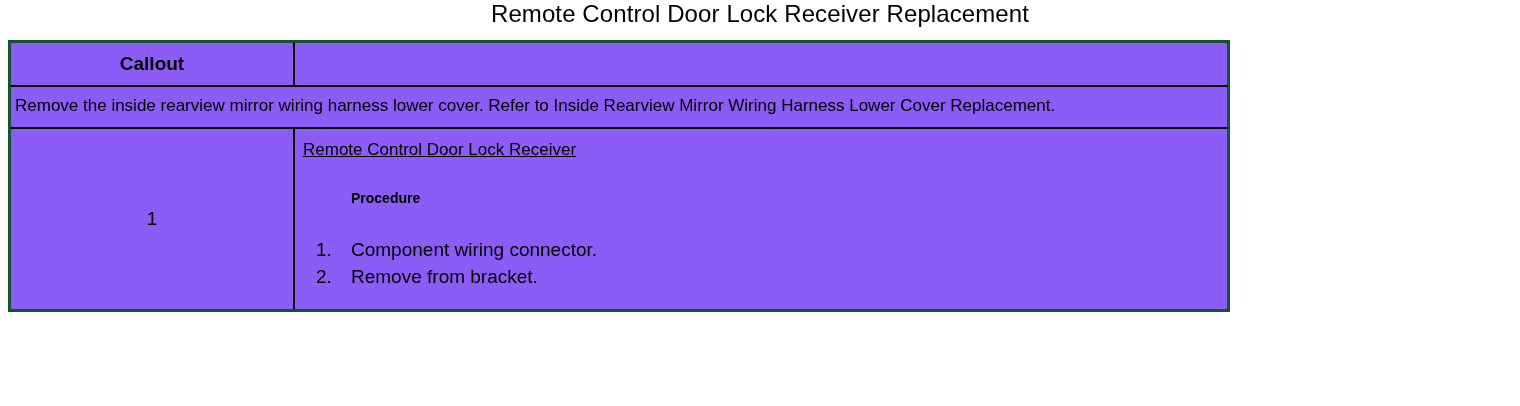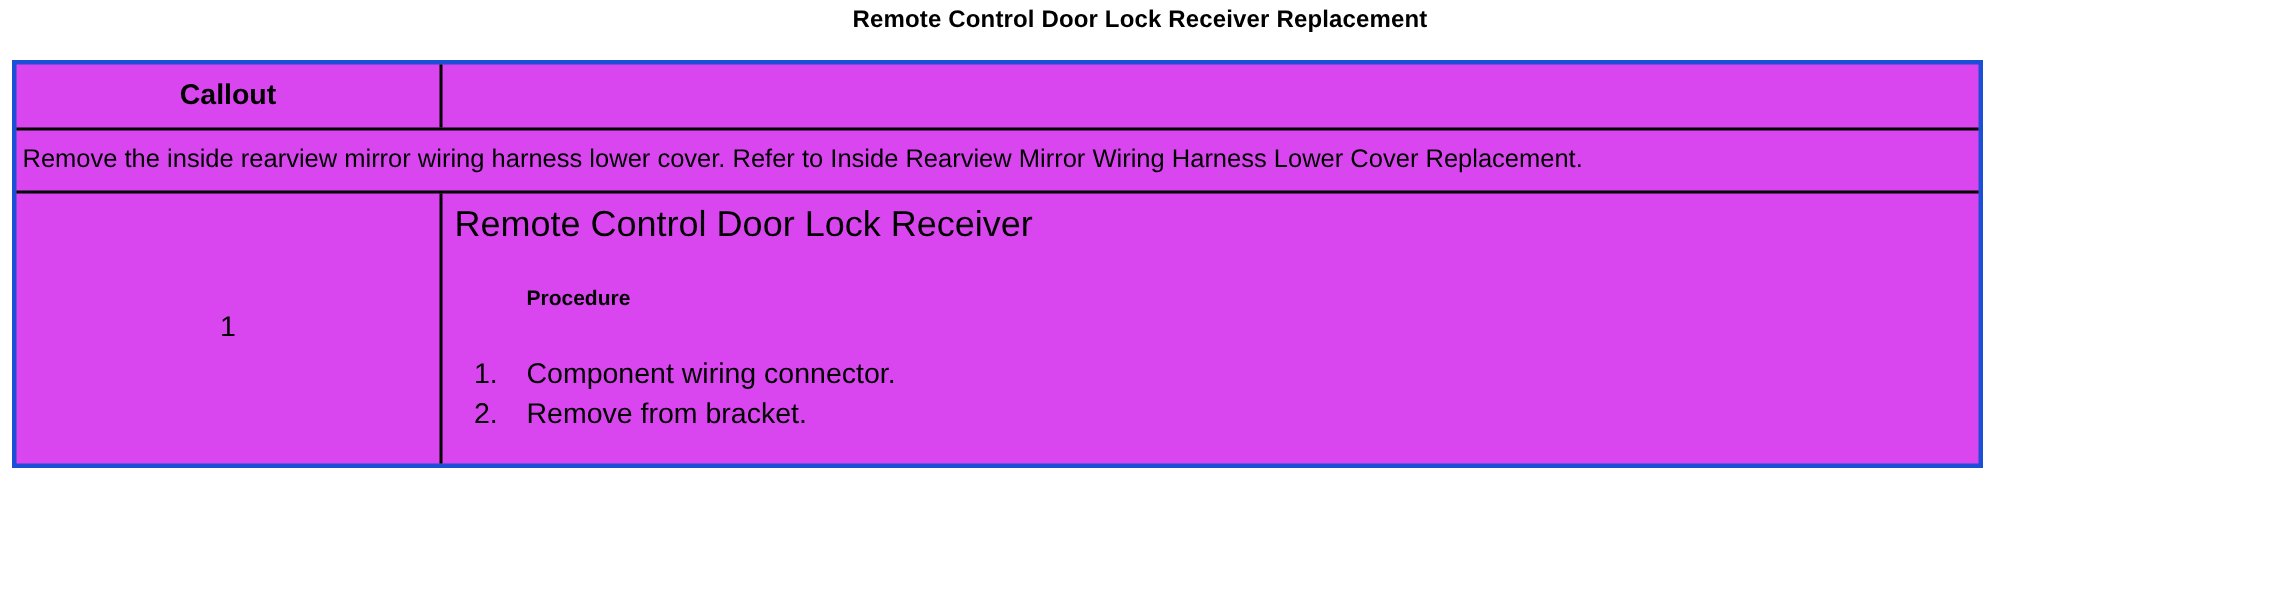--- a/index.html
+++ b/index.html
@@ -22,36 +22,36 @@
     overflow: hidden;
   }
 
   
   .doc-title {
     position: absolute;
     left: 0;
     top: 2px;
     width: 1520px;
     text-align: center;
-    font-size: 16px;
-    font-weight: bold;
+    font-size: 24px;
+    font-weight: normal;
     line-height: 24px;
     letter-spacing: 0.1px;
     white-space: nowrap;
   }
 
   
   .proc-table {
     position: absolute;
     left: 8px;
     top: 40px;
-    width: 1314px;
-    border: 3px solid #1d4ed8;
-    box-sizing: border-box;
-    background: #d946ef;
+    width: 1222px;
+    border: 3px solid #14532d;
+    box-sizing: border-box;
+    background: #8b5cf6;
   }
 
   .trow {
     display: flex;
     width: 100%;
     box-sizing: border-box;
   }
 
   .row-head {
     border-bottom: 2px solid #000000;
@@ -115,23 +115,24 @@
     height: 180px;
   }
   .callout-num {
     font-size: 19px;
     line-height: 22px;
   }
   .row-detail .cell-component {
     padding: 9px 8px 8px 8px;
   }
   .component-name {
-    font-size: 24px;
+    font-size: 17px;
     line-height: 24px;
     margin: 0 0 24px 0;
+    text-decoration: underline;
   }
   .procedure-head {
     font-size: 14px;
     font-weight: bold;
     line-height: 24px;
     margin: 0 0 26px 0;
     padding-left: 48px;
   }
   .steps {
     list-style: none;

